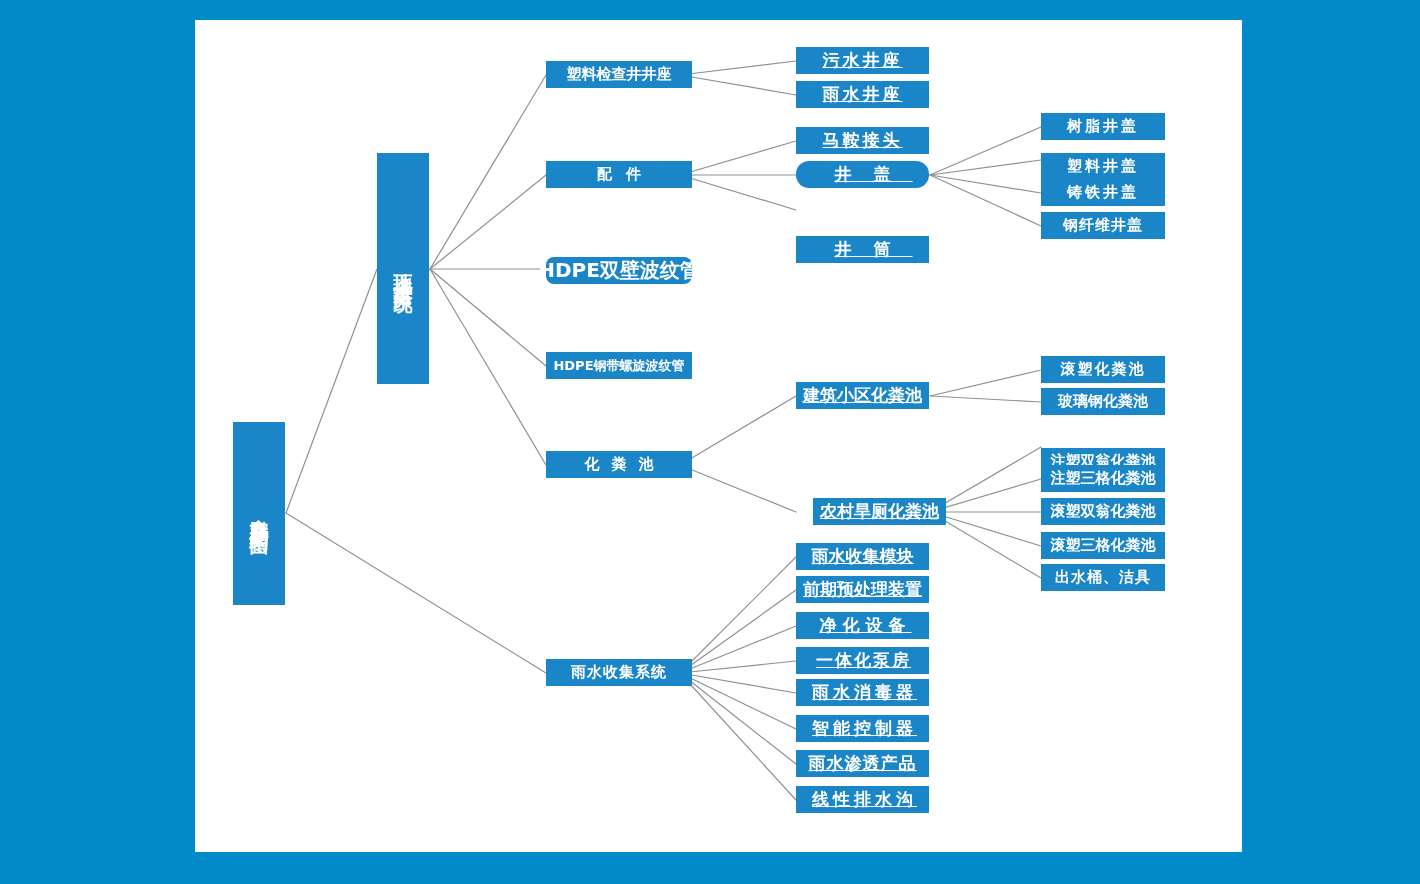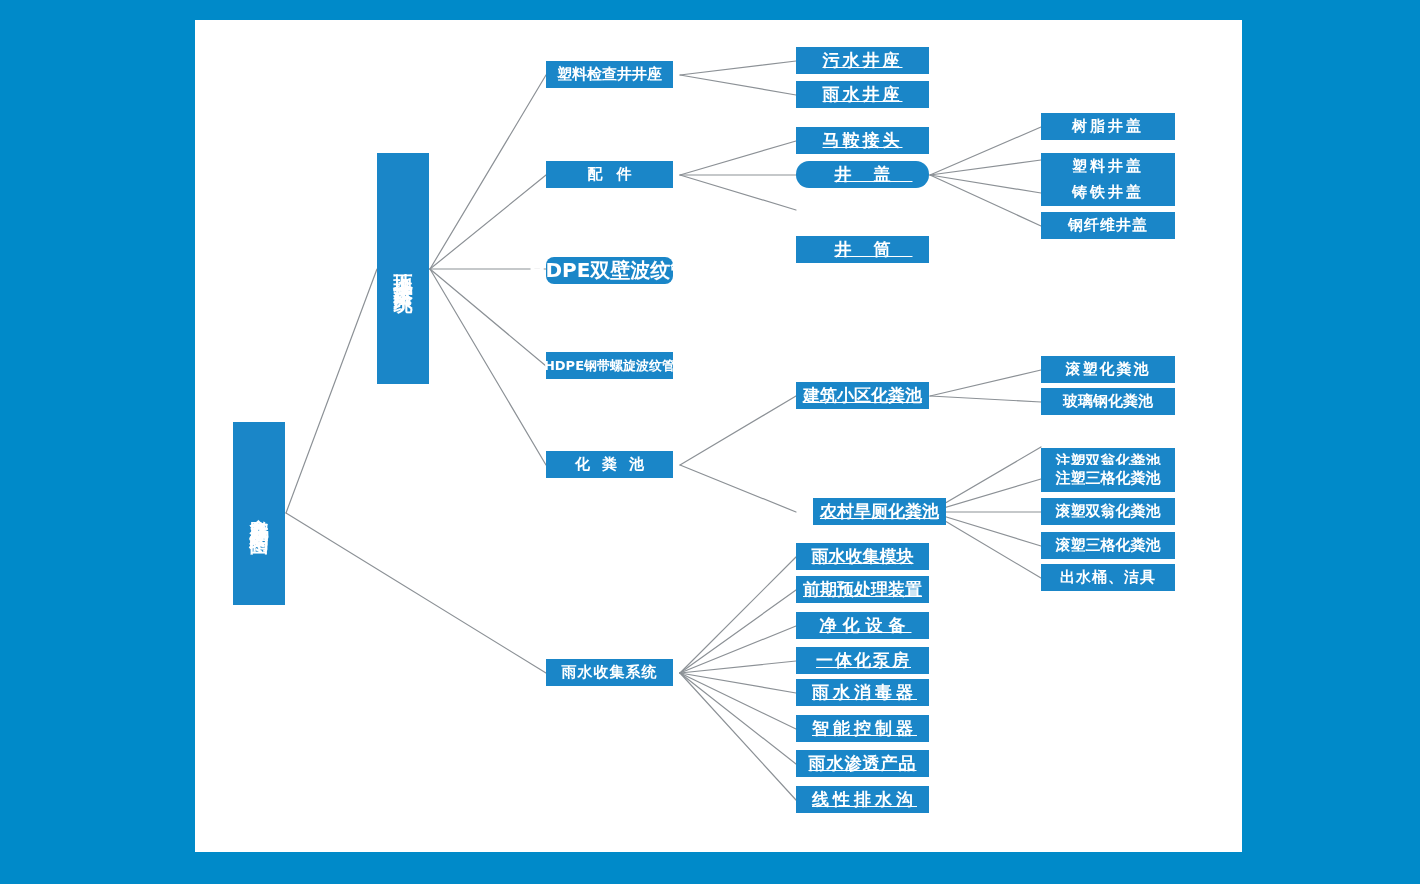--- a/index.html
+++ b/index.html
@@ -58,21 +58,21 @@
     left: 233px; top: 422px; width: 52px; height: 183px;
     font-size: 19px; letter-spacing: 3px;
   }
   
   #n-underground {
     left: 377px; top: 153px; width: 52px; height: 231px;
     font-size: 19px; letter-spacing: 3px;
   }
   
   .lvl3 {
-    left: 546px; width: 127px; height: 27px;
+    left: 546px; width: 146px; height: 27px;
     font-size: 15px;
   }
   #n-inspect   { top: 61px;  letter-spacing: 0px; }
   #n-fittings  { top: 161px; letter-spacing: 14px; text-indent: 14px; }
   #n-hdpe-dw   { top: 257px; font-size: 20px; letter-spacing: 0px; border-radius: 8px; }
   #n-hdpe-sp   { top: 352px; font-size: 13px; letter-spacing: 0px; }
   #n-septic    { top: 451px; letter-spacing: 12px; text-indent: 12px; }
   #n-rainsys   { top: 659px; letter-spacing: 1px; }
 
   
@@ -92,21 +92,21 @@
   #n-pretreat    { top: 576px; letter-spacing: 0px; }
   #n-purify      { top: 612px; letter-spacing: 6px; text-indent: 6px; }
   #n-pump        { top: 647px; letter-spacing: 2px; text-indent: 2px; }
   #n-sterilizer  { top: 679px; letter-spacing: 4px; text-indent: 4px; }
   #n-controller  { top: 715px; letter-spacing: 4px; text-indent: 4px; }
   #n-permeable   { top: 750px; letter-spacing: 1px; }
   #n-linear      { top: 786px; letter-spacing: 4px; text-indent: 4px; }
 
   
   .lvl5 {
-    left: 1041px; width: 134px; height: 27px;
+    left: 1041px; width: 124px; height: 27px;
     font-size: 15px;
   }
   #n-resin   { top: 113px; letter-spacing: 3px; }
   #n-plastic { top: 153px; letter-spacing: 3px; }
   #n-cast    { top: 179px; letter-spacing: 3px; }
   #n-fiber   { top: 212px; letter-spacing: 1px; }
   #n-roto-septic  { top: 356px; letter-spacing: 2px; }
   #n-frp-septic   { top: 388px; letter-spacing: 0px; }
   #n-inj-double   { top: 448px; letter-spacing: 0px; }
   #n-inj-triple   { top: 465px; letter-spacing: 0px; }

